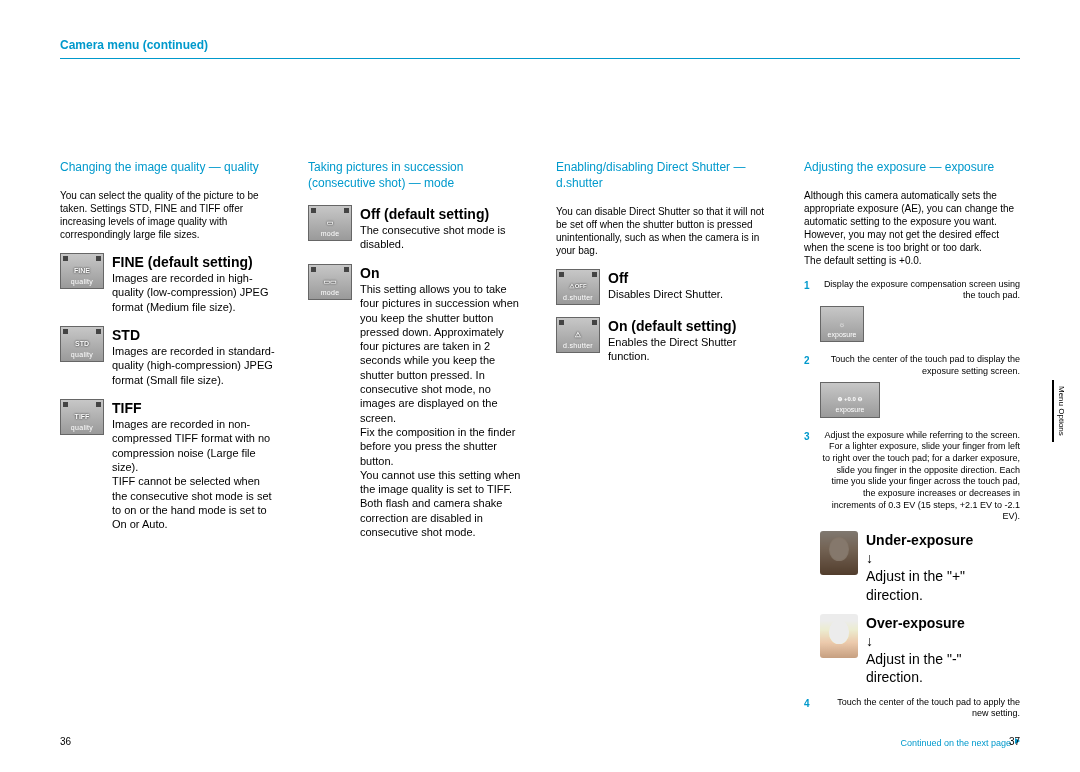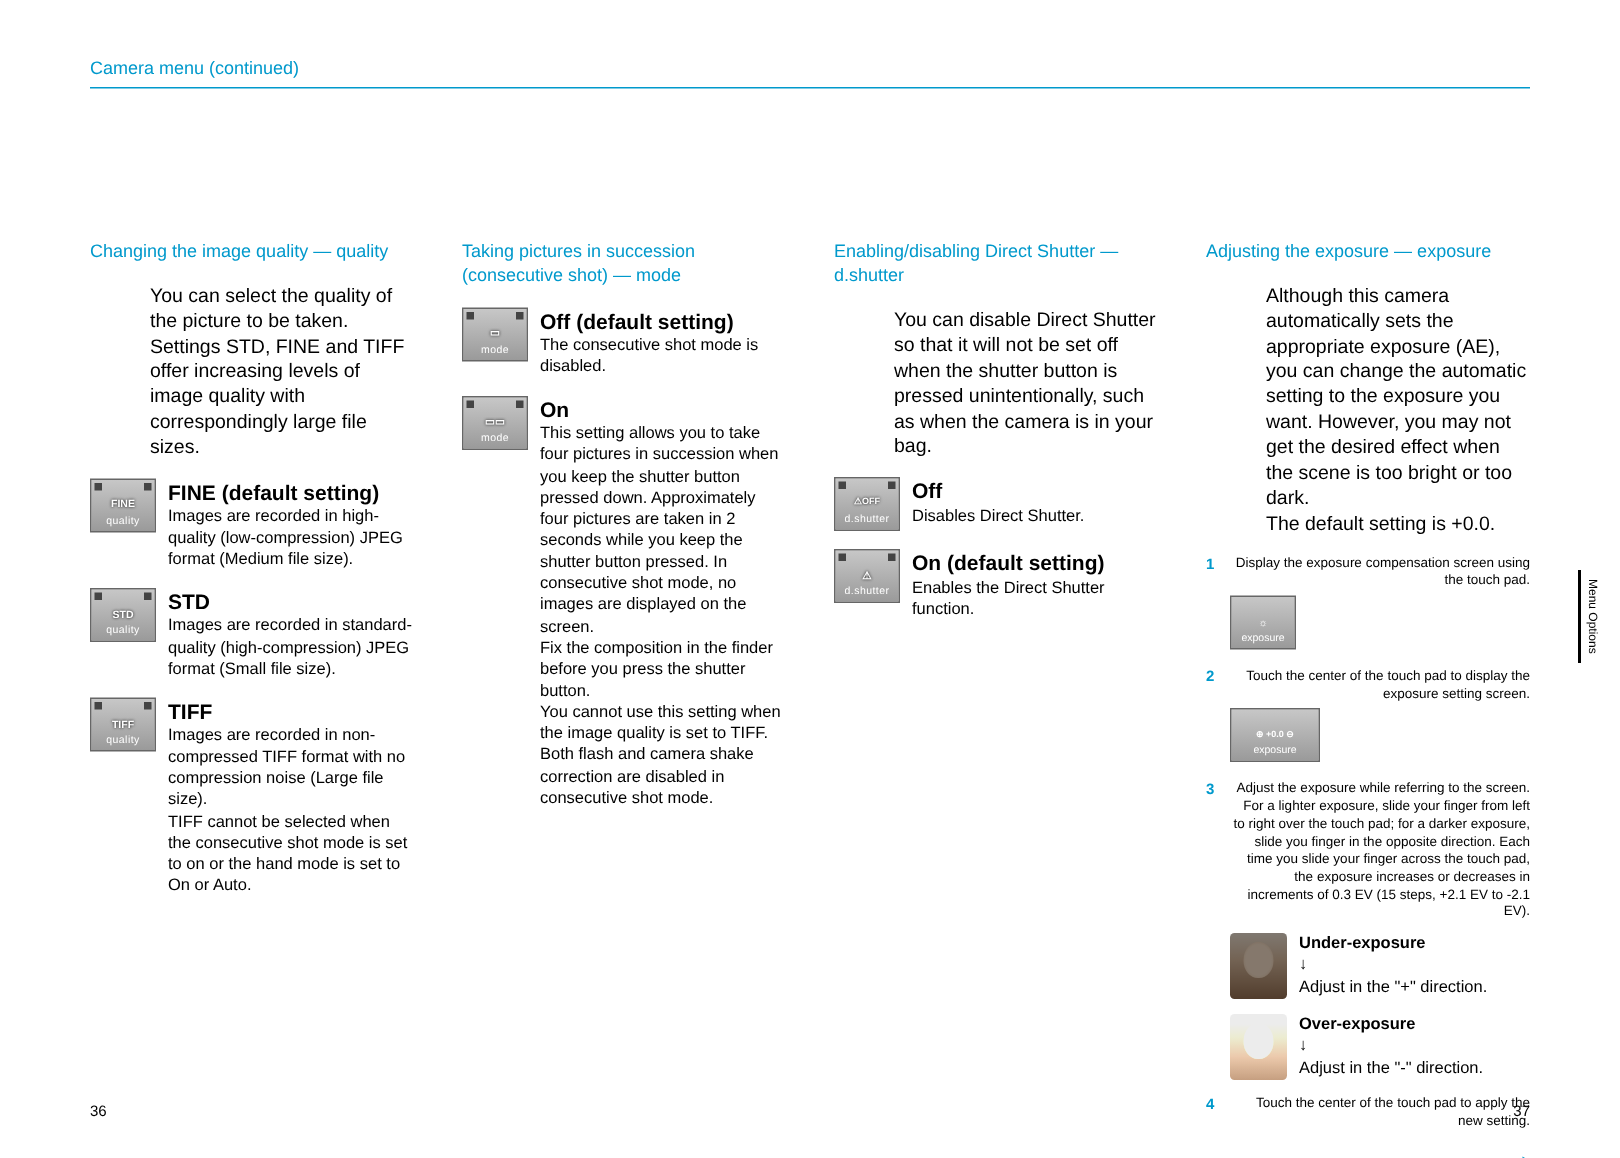--- a/index.html
+++ b/index.html
@@ -10,21 +10,21 @@
     color: #000;
     background: #fff;
     width: 1080px;
     height: 772px;
     position: relative;
     padding: 38px 60px 24px 60px;
   }
   .section-head {
     color: #0099cc;
     font-size: 12px;
-    font-weight: 400;
+    font-weight: 700;
     margin-bottom: 4px;
   }
   .hr {
     border: none;
     border-top: 1px solid #0099cc;
     margin-bottom: 100px;
     width: 100%;
   }
   .columns {
     display: flex;
@@ -35,23 +35,22 @@
     min-width: 0;
   }
   .subhead {
     color: #0099cc;
     font-size: 12px;
     line-height: 1.35;
     margin-bottom: 14px;
     font-weight: 400;
   }
   .intro {
-    font-size: 13px;
+    font-size: 10px;
     margin-bottom: 12px;
-    margin-left: 40px;
   }
   .item {
     display: flex;
     gap: 8px;
     margin-bottom: 12px;
   }
   .icon-box {
     flex: 0 0 44px;
     height: 36px;
     background: linear-gradient(#c7c7c7,#9a9a9a);
@@ -126,21 +125,21 @@
     content:"";
     position:absolute;
     top:6px; left:9px;
     width:20px; height:24px;
     background: radial-gradient(ellipse at center, #f1dcc8 60%, #d8b89a 100%);
     border-radius: 50% 50% 48% 48%;
   }
   .face.dark { filter: brightness(0.55) contrast(1.1); }
   .face.light { filter: brightness(1.35) contrast(0.85); }
   .face-row { display:flex; gap:8px; margin-bottom:10px; }
-  .face-body { flex:1; font-size:11px; }
+  .face-body { flex:1; font-size:14px; }
   .face-body .bold { font-weight:bold; }
   .continued {
     color: #0099cc;
     font-size: 9px;
     margin-top: 18px;
     display:flex;
     gap:4px;
     justify-content:flex-end;
   }
   .continued .arrow {

